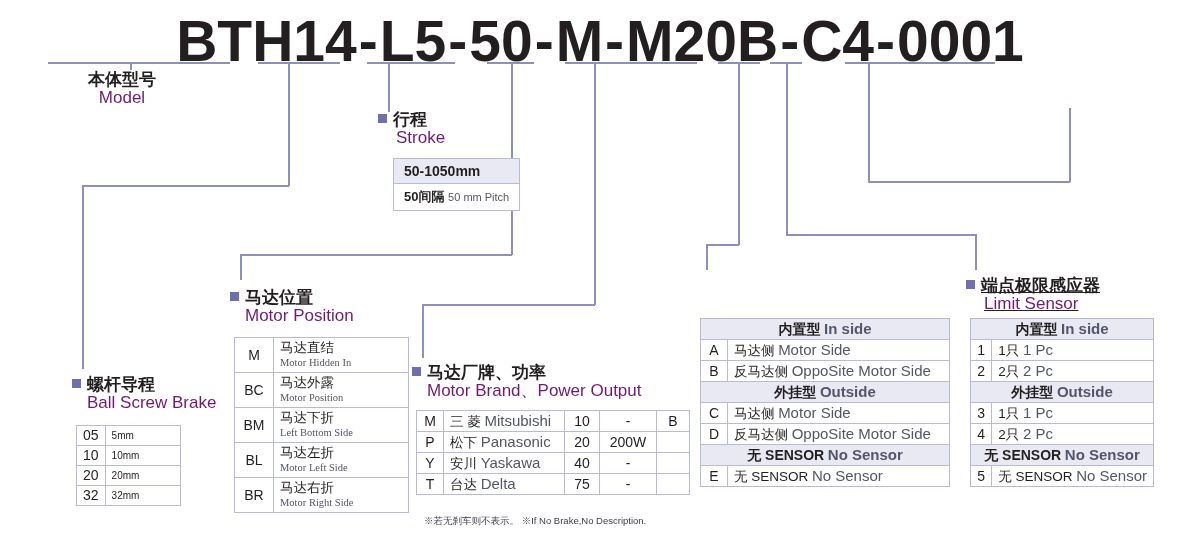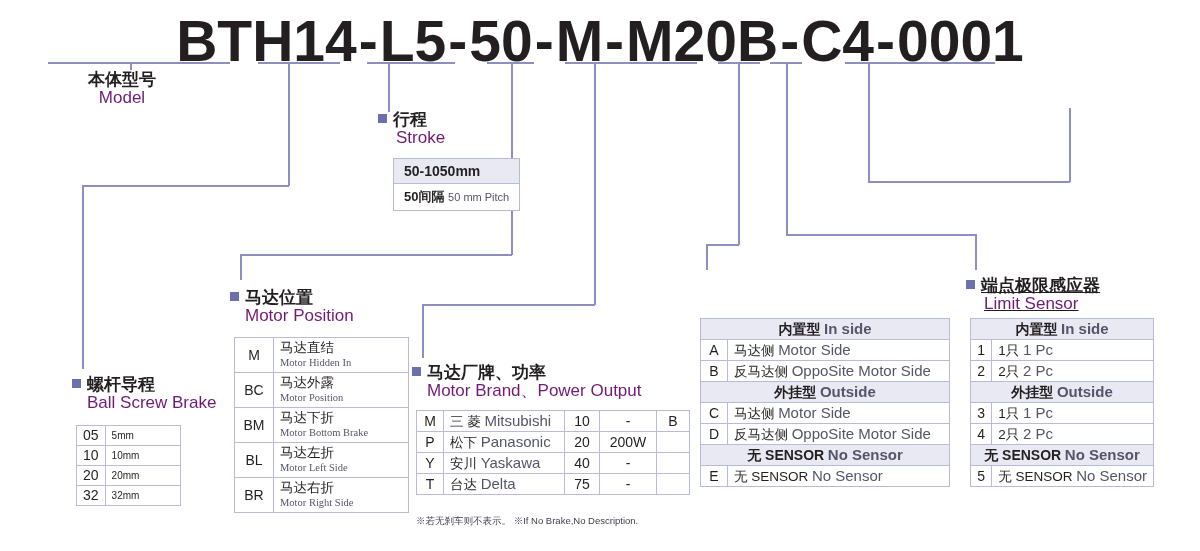--- a/index.html
+++ b/index.html
@@ -57,21 +57,21 @@
     line-height:15px;
     white-space:nowrap;
   }
   td.code{text-align:center;font-size:14px;padding:3px 7px;}
   td.sub{font-size:10px;}
   .en-s{font-size:10.5px;color:#55556a;font-family:Liberation Serif, serif;}
   .en-m{font-size:15px;color:#55556a;}
   .cn-b{font-size:13.5px;color:#231f20;}
   .bandrow td{background:#e9e9f4;text-align:center;font-weight:bold;}
   .note{
-    position:absolute;font-size:9.5px;color:#3d3d4d;white-space:nowrap;
+    position:absolute;font-size:9.5px;color:#3d3d4d;white-space:nowrap;margin-left:8px;
   }
 
   
   .strokebox{position:absolute;}
   .strokebox .b1{
     background:#e9e9f4;border:1px solid #b9bad8;
     font-size:14px;font-weight:bold;padding:4px 10px;
     color:#231f20;white-space:nowrap;
   }
   .strokebox .b2{
@@ -184,21 +184,21 @@
       <td class="code">BC</td>
       <td>
             <div class="cn-b">马达外露</div>
             <div class="en-s">Motor Position</div>
           </td>
     </tr>
     <tr>
       <td class="code">BM</td>
       <td>
             <div class="cn-b">马达下折</div>
-            <div class="en-s">Motor Bottom Brake</div>
+            <div class="en-s">Left Bottom Side</div>
           </td>
     </tr>
     <tr>
       <td class="code">BL</td>
       <td>
             <div class="cn-b">马达左折</div>
             <div class="en-s">Motor Left Side</div>
           </td>
     </tr>
     <tr>

